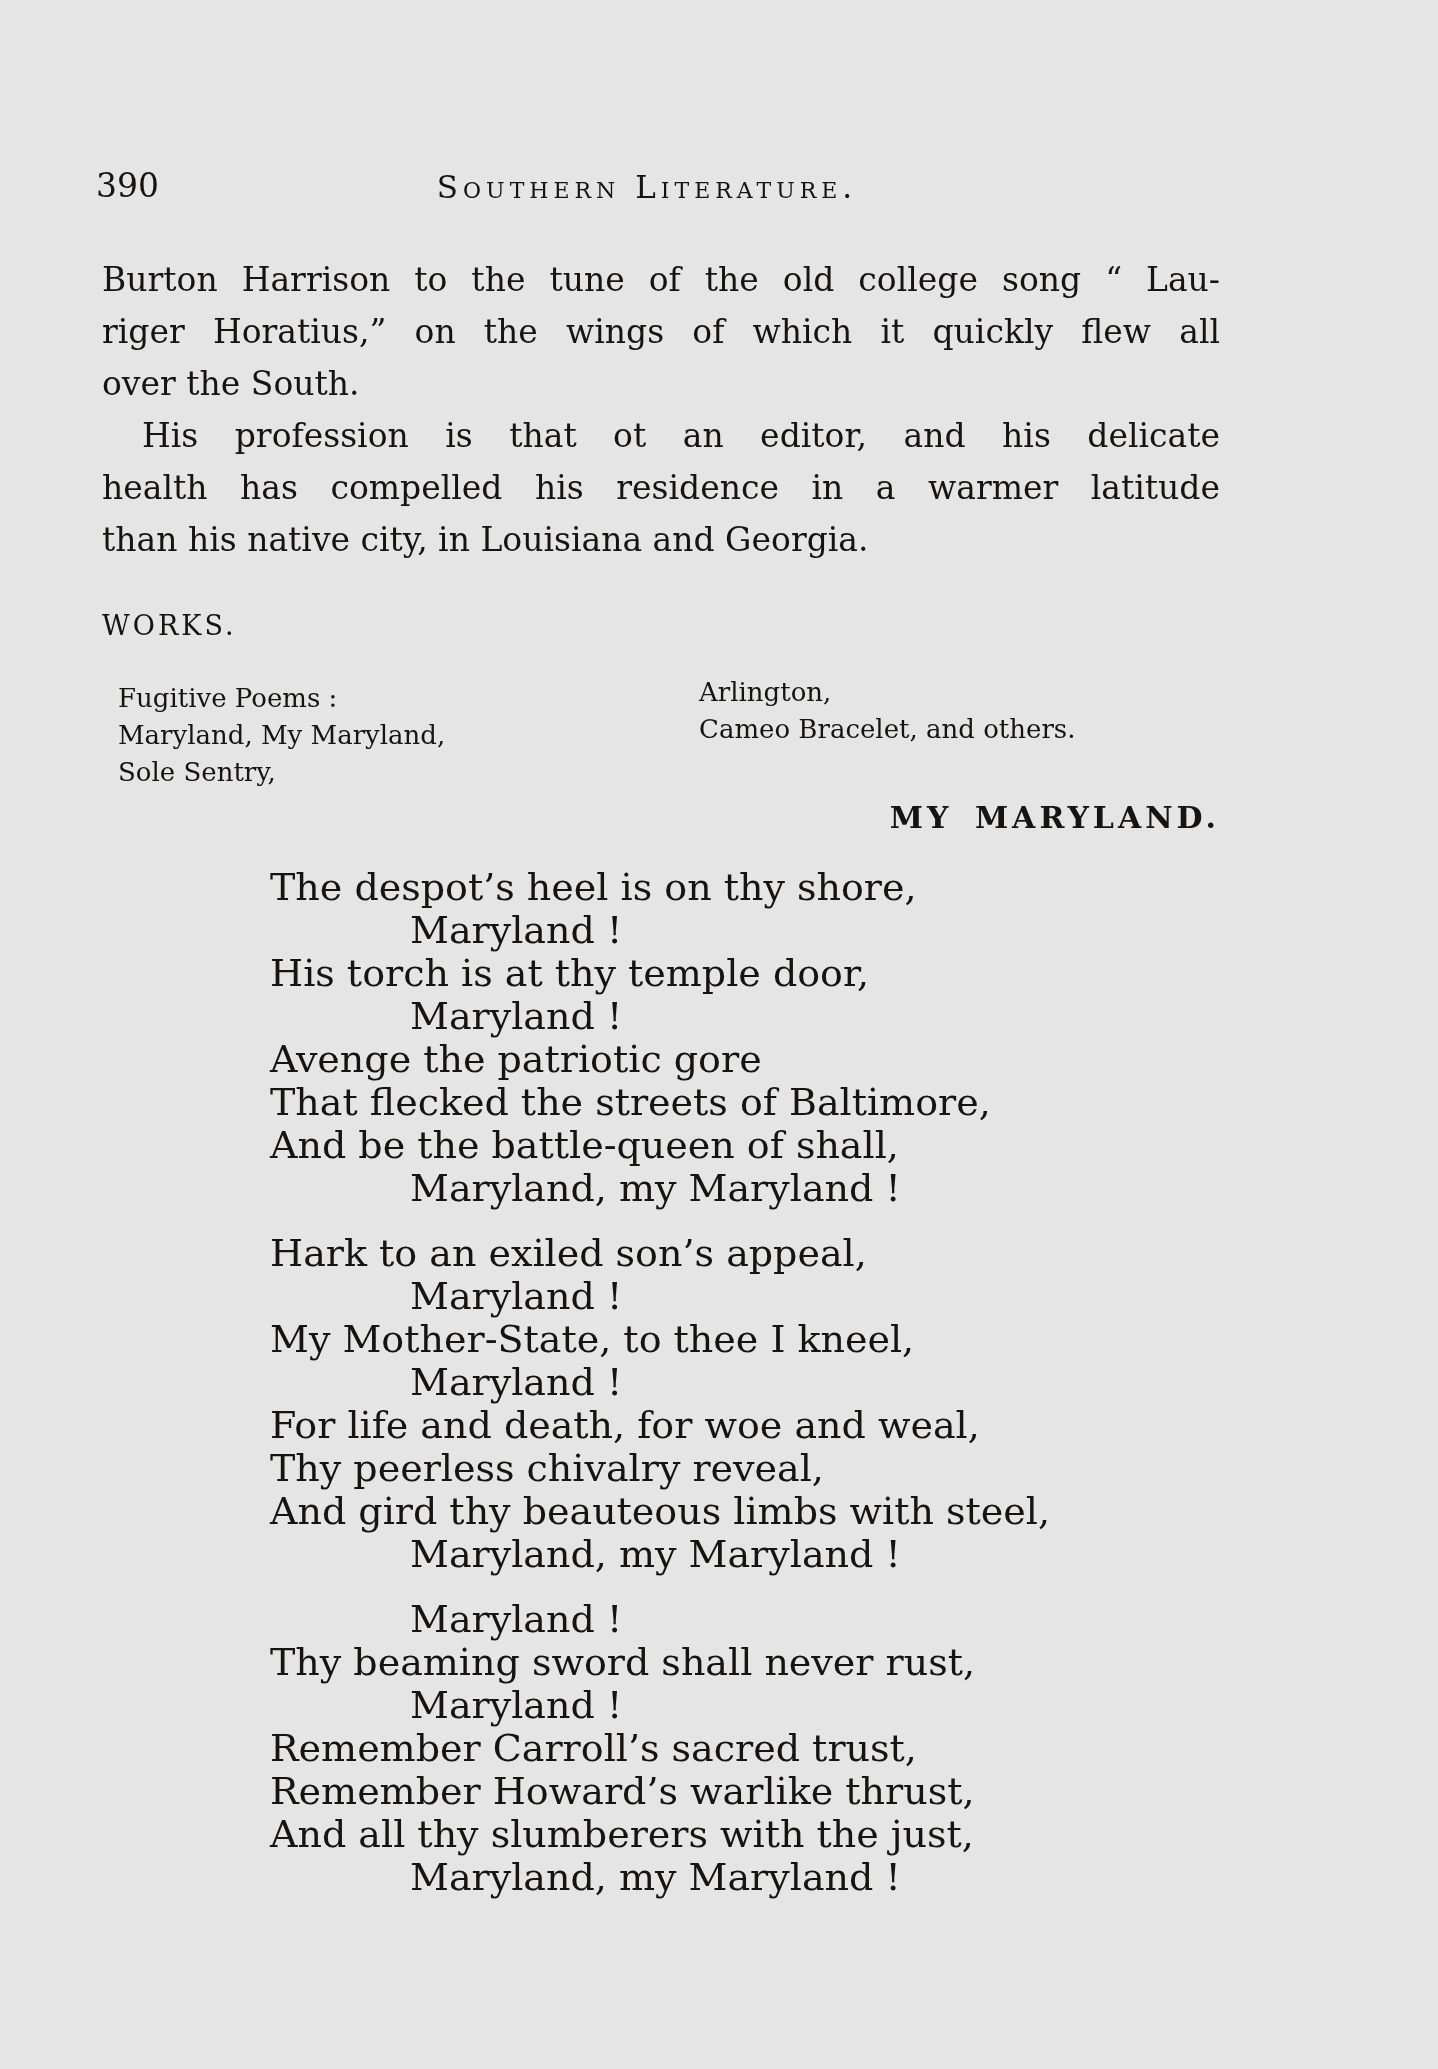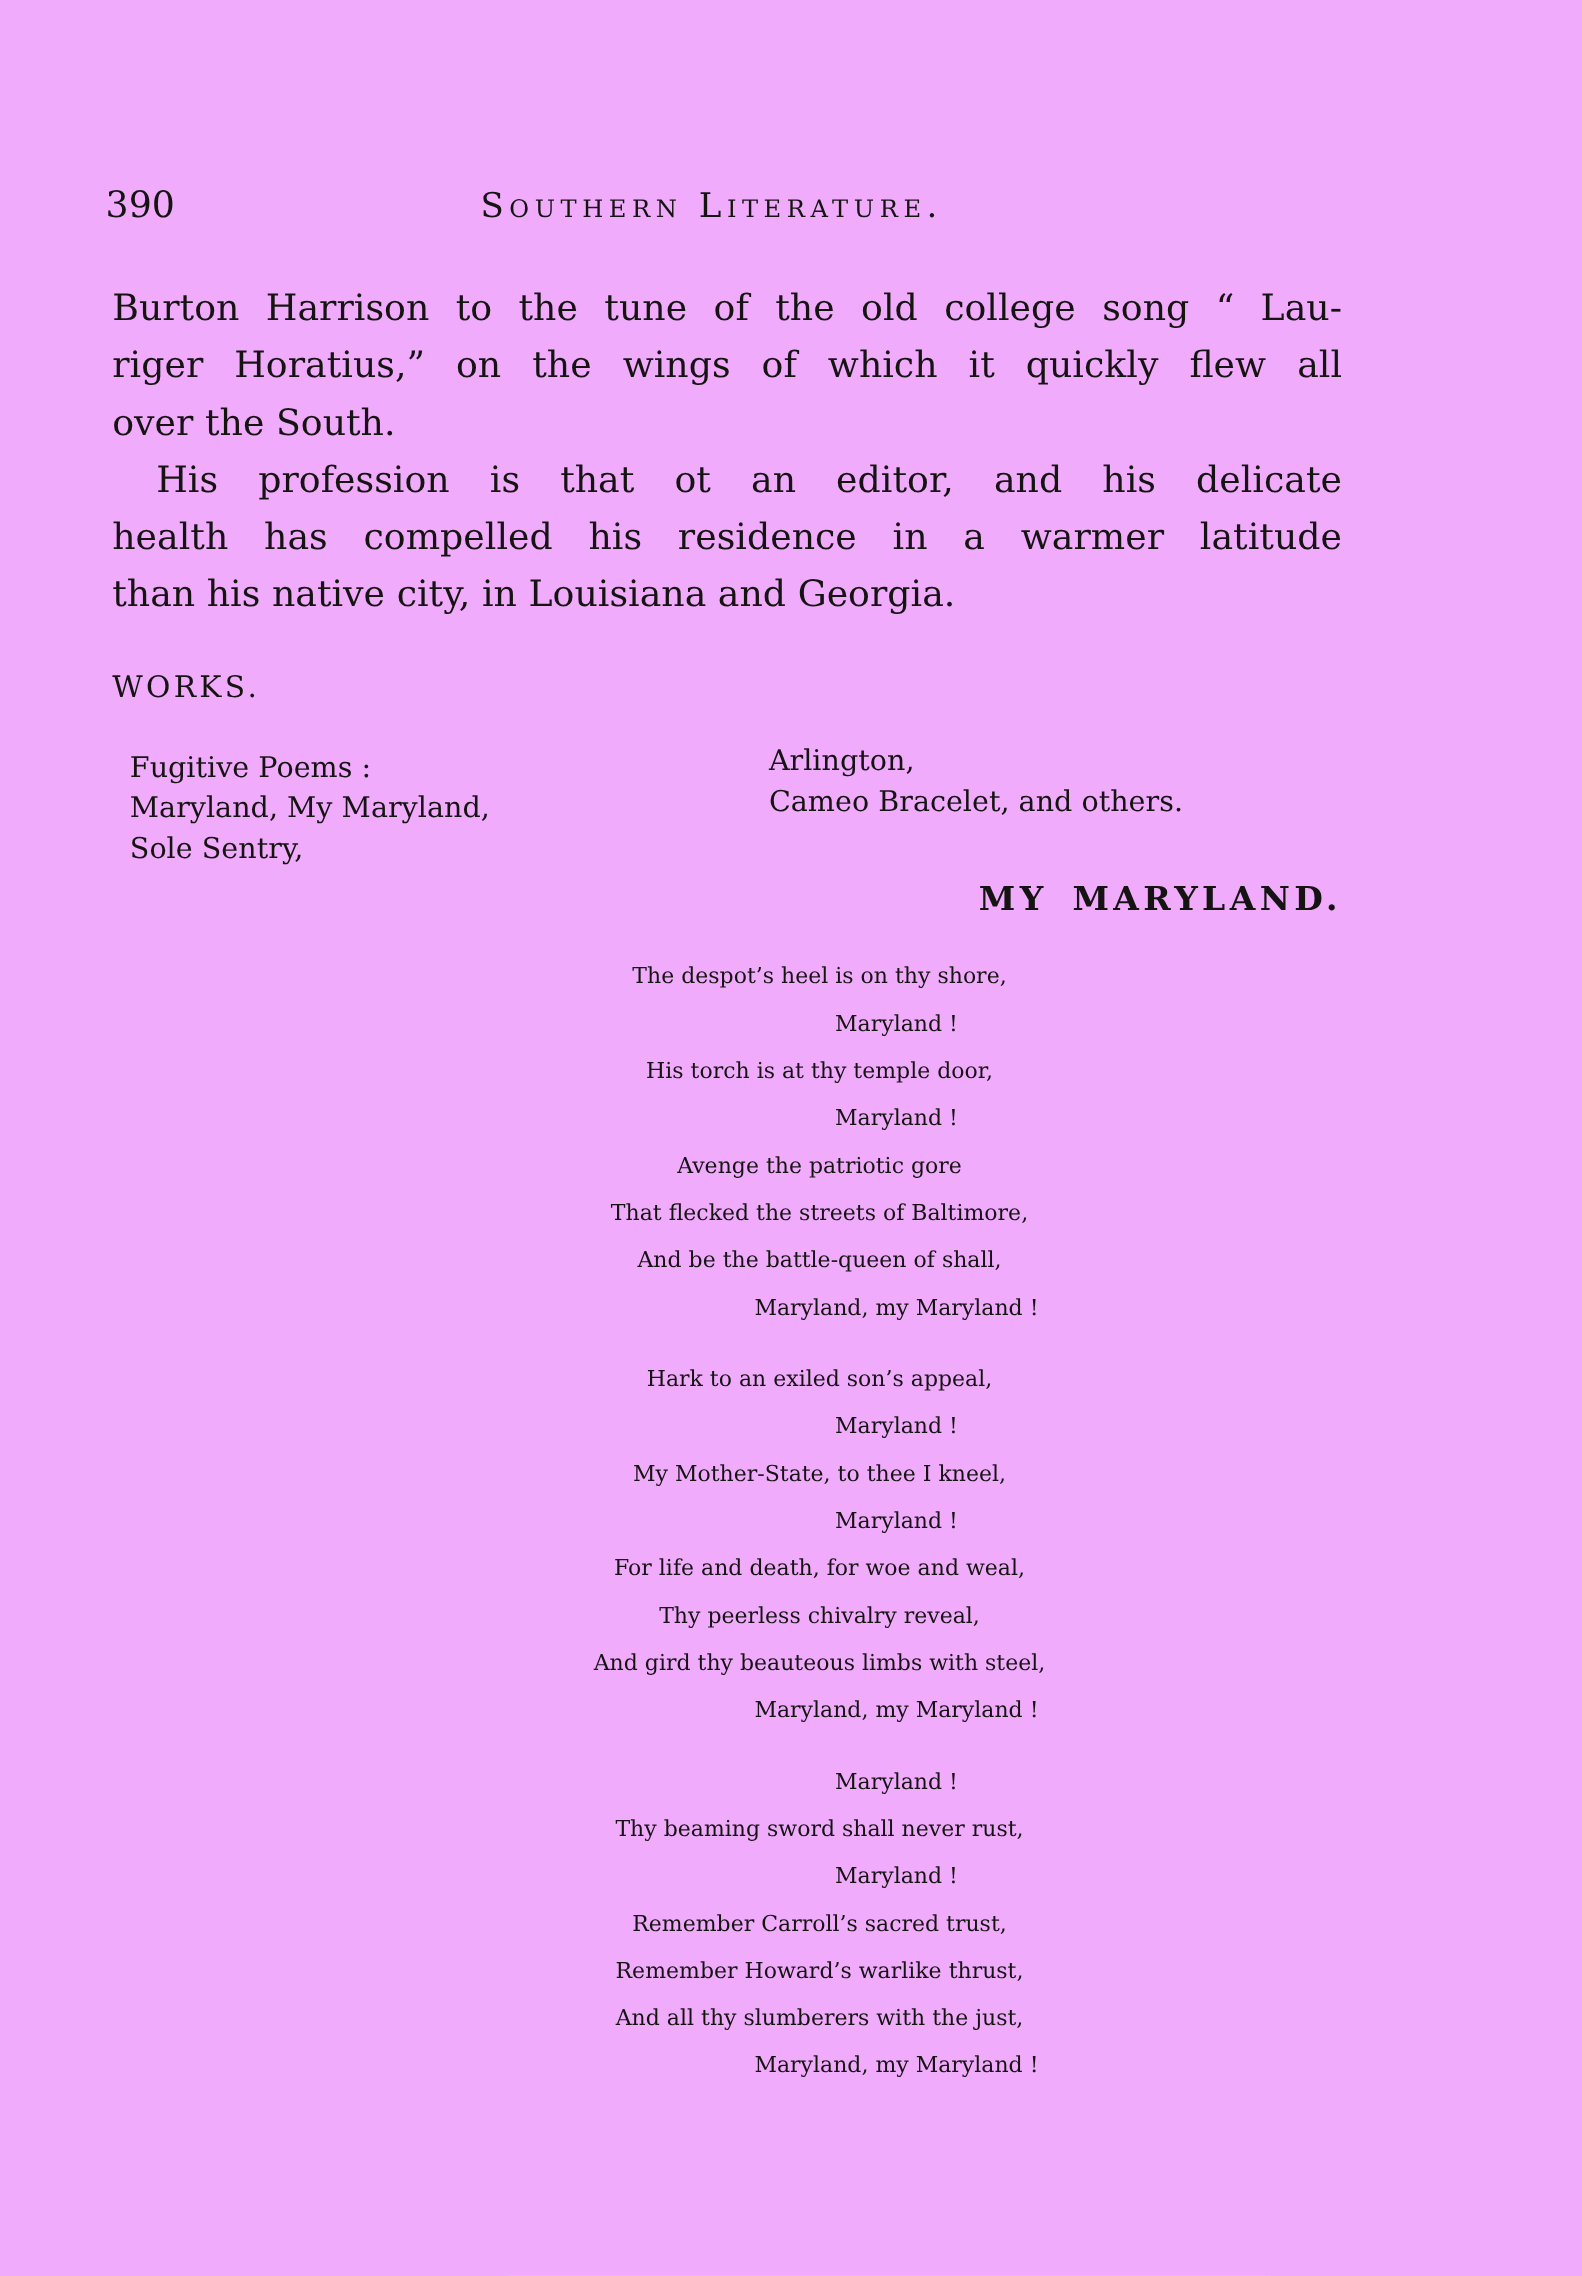--- a/index.html
+++ b/index.html
@@ -1,20 +1,20 @@
 <!DOCTYPE html>
 <html><head>
 <meta charset="utf-8">
 <style>
   html, body { margin: 0; padding: 0; background: #ffffff; }
   .page {
     position: relative;
     width: 1438px;
     height: 2069px;
-    background: #f0abfc;
+    background: #e5e5e5;
     font-family: "DejaVu Serif", serif;
     color: #161412;
     overflow: hidden;
   }
 
   
   .header { position: absolute; top: 166px; left: 0; width: 1438px; height: 44px; }
   .page-num {
     position: absolute; left: 96px; top: 0;
     font-size: 33px; line-height: 40px;
@@ -54,25 +54,24 @@
   .poem-title {
     position: absolute; top: 798px; left: 102px; width: 1118px;
     text-align: right;
     font-size: 30px; line-height: 40px;
     font-weight: bold; letter-spacing: 4px;
     word-spacing: 8px;
   }
   .poem { position: absolute; top: 866px; left: 102px; width: 1118px; }
   .stanza { margin: 0 0 22px 0; }
   .poem-line {
-    font-size: 20px;
+    font-size: 38px;
     line-height: 43px;
     padding-left: 168px;
     white-space: nowrap;
-    text-align: center;
   }
   .poem-line.refrain { padding-left: 308px; }
 </style>
 </head>
 <body>
 
 <div class="page">
 
   <div class="header">
     <span class="page-num">390</span>

